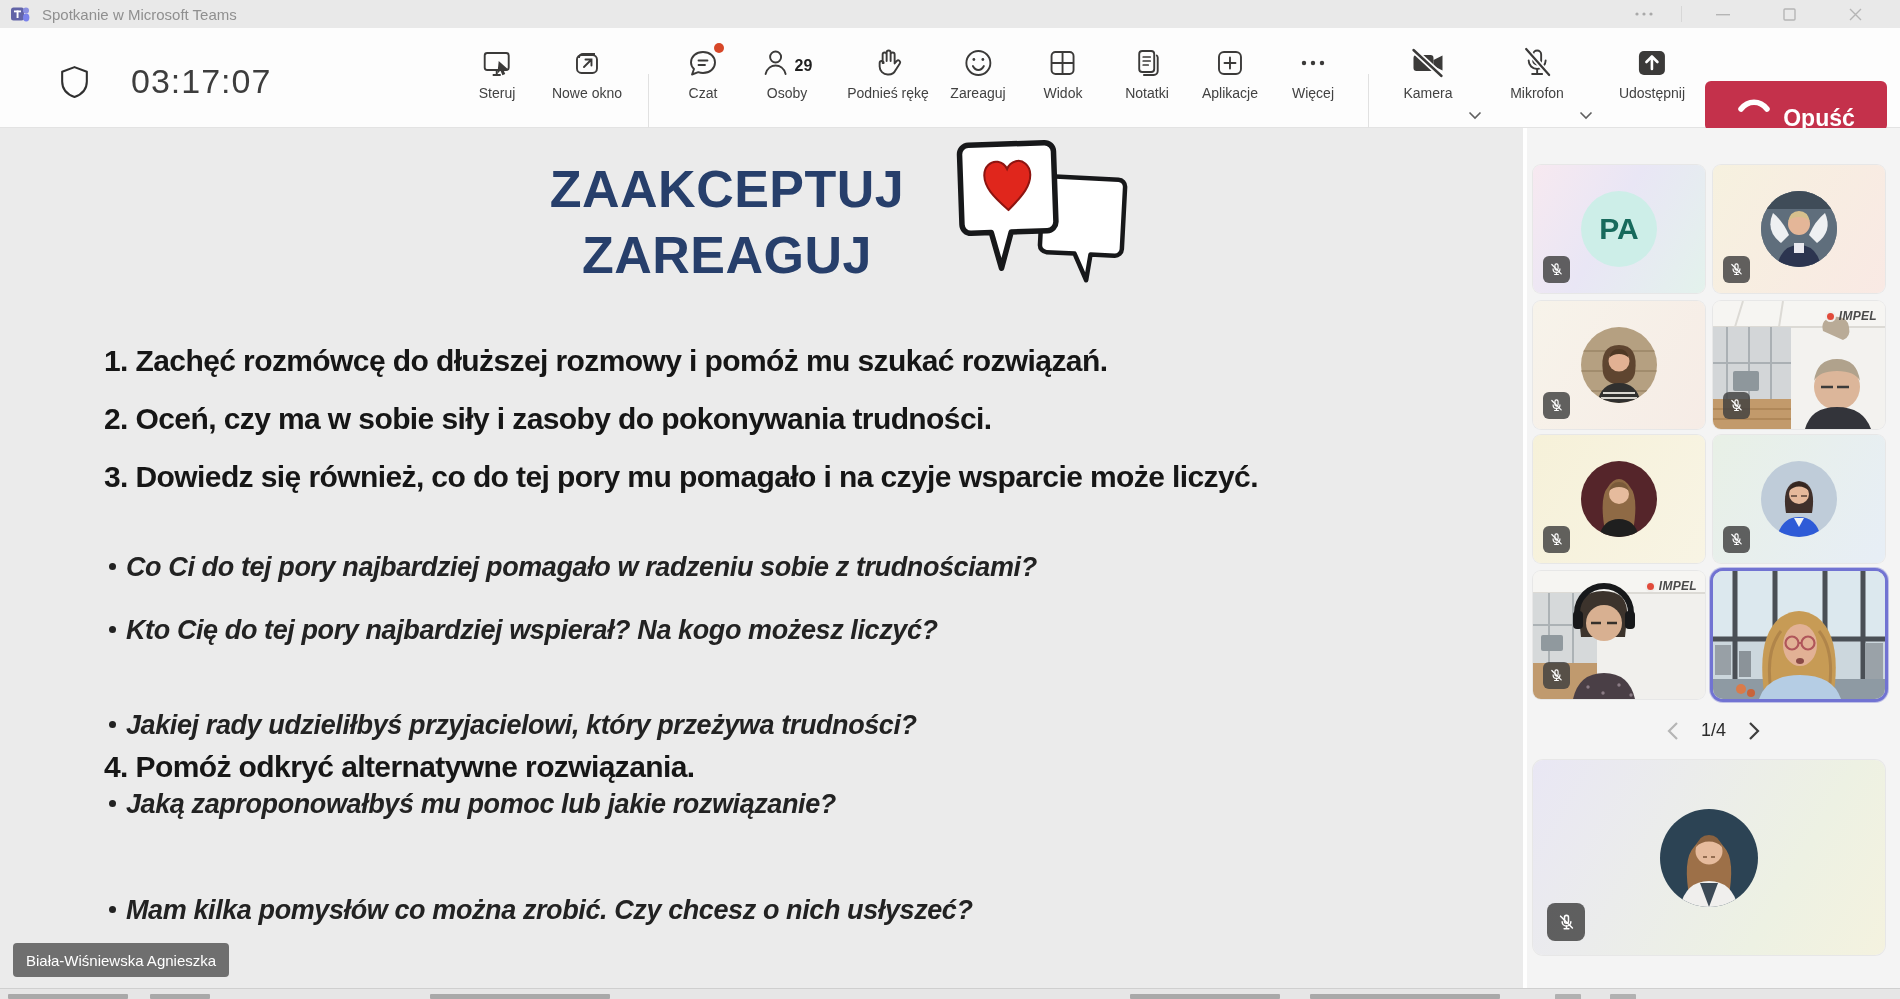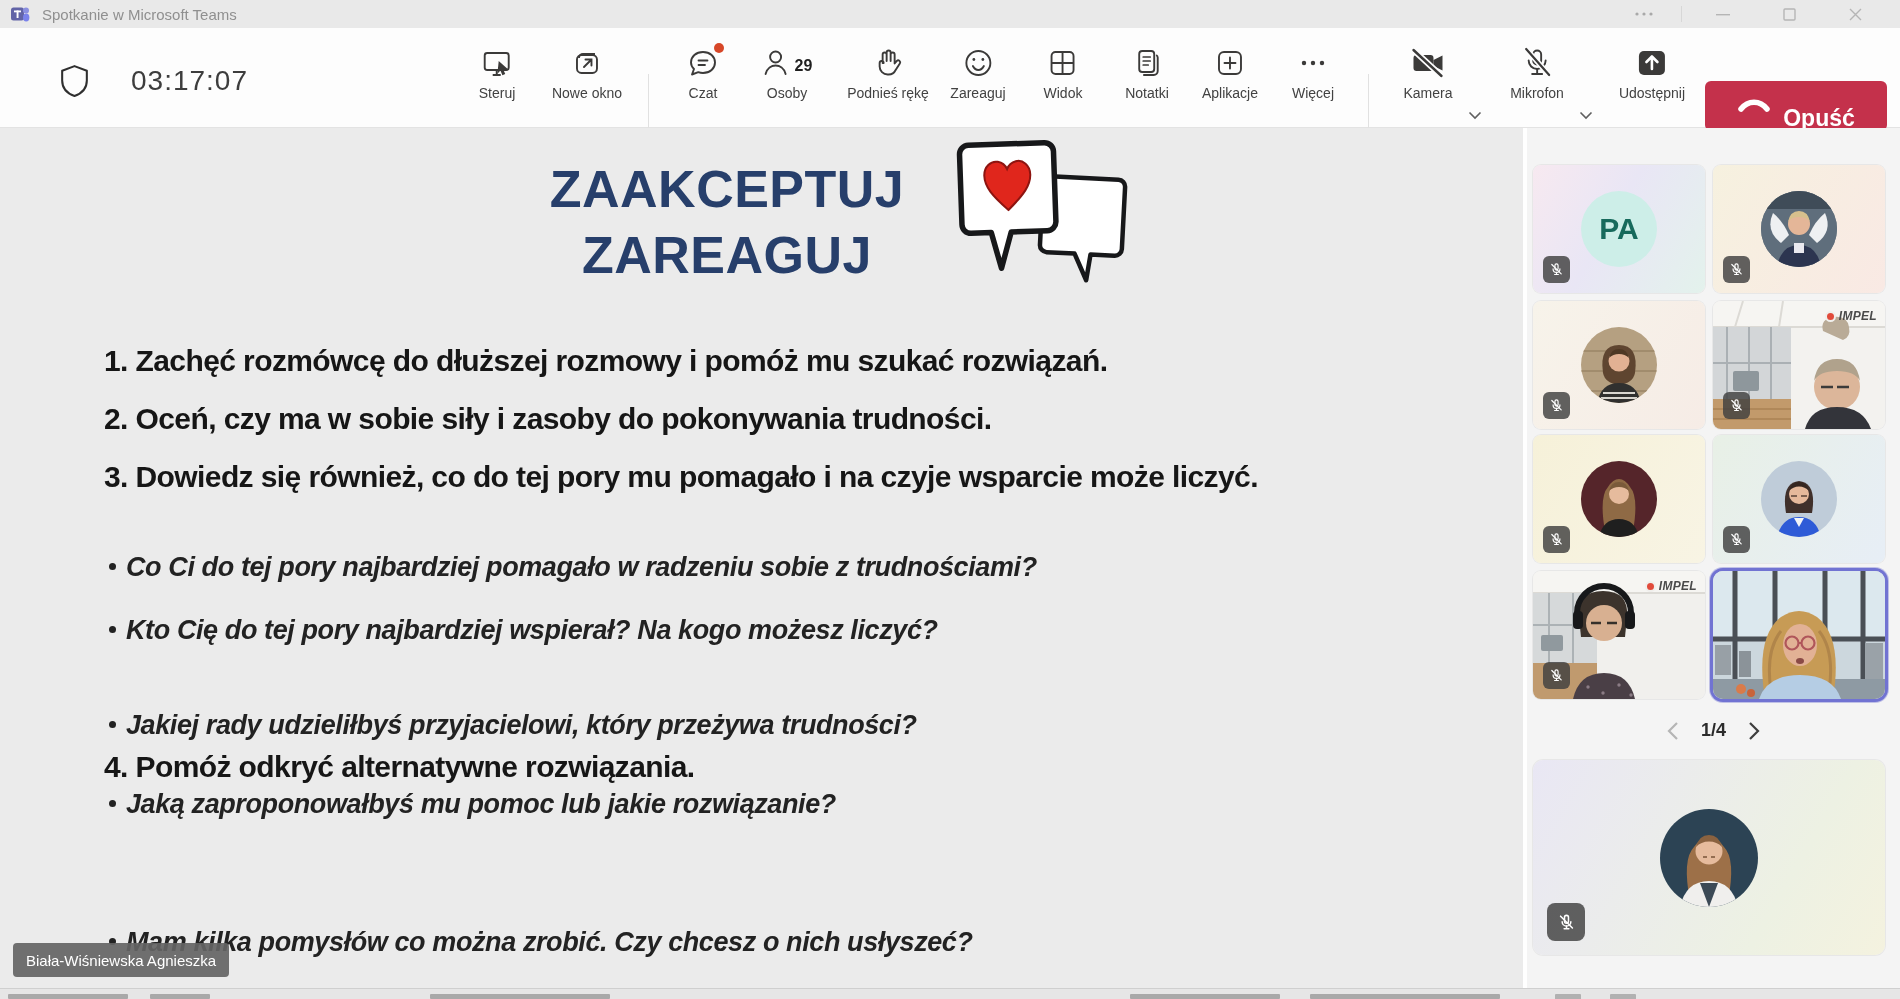--- a/index.html
+++ b/index.html
@@ -17,21 +17,21 @@
   .wc-dots{left:1622px;width:44px;}
   .wc-div{position:absolute;left:1681px;top:6px;width:1px;height:16px;background:#d7d7d7;}
   .wc-min{left:1700px;width:46px;}
   .wc-max{left:1766px;width:46px;}
   .wc-close{left:1832px;width:46px;}
 
   
   .toolbar{position:absolute;left:0;top:28px;width:1900px;height:100px;background:#fdfdfd;
            border-bottom:1px solid #e3e3e3;}
   .timer-wrap{position:absolute;left:56px;top:34px;display:flex;align-items:center;gap:38px;}
-  .timer-text{font-size:28px;color:#3d3d3d;letter-spacing:1px;}
+  .timer-text{font-size:34px;color:#3d3d3d;letter-spacing:1px;}
   .tbtn{position:absolute;top:18px;transform:translateX(-50%);display:flex;flex-direction:column;
         align-items:center;cursor:pointer;}
   .tbtn .lab{margin-top:5px;font-size:14px;color:#424242;white-space:nowrap;}
   .icon-row{position:relative;display:flex;align-items:flex-start;}
   .count{font-size:16px;font-weight:700;color:#1f1f1f;margin-left:3px;margin-top:11px;}
   .vdiv{position:absolute;top:46px;width:1px;height:62px;background:#e1e1e1;}
   .chev{position:absolute;top:78px;cursor:pointer;}
   .leave-btn{position:absolute;left:1705px;top:53px;width:182px;height:50px;border-radius:6px;
              display:flex;align-items:center;justify-content:center;gap:12px;cursor:pointer;}
   .leave-btn .lab{color:#fff;font-size:23px;font-weight:700;margin-top:24px;}
@@ -62,21 +62,21 @@
   .initials{display:flex;align-items:center;justify-content:center;width:100%;height:100%;
             font-size:30px;font-weight:600;color:#176a5c;}
   .mic-badge{position:absolute;left:10px;bottom:10px;width:27px;height:27px;border-radius:6px;
              background:rgba(63,63,63,0.82);display:flex;align-items:center;justify-content:center;}
   .mic-badge.big{width:38px;height:38px;border-radius:8px;left:14px;bottom:14px;}
   .impel-logo{position:absolute;right:8px;top:8px;display:flex;align-items:center;gap:3px;}
   .impel-dot{width:11px;height:11px;border-radius:50%;background:#e14b3b;border:2px solid #f0efec;}
   .impel-text{font-size:12px;font-weight:700;font-style:italic;color:#4a4a4a;letter-spacing:0.3px;}
   .pagination{position:absolute;left:0;top:592px;width:373px;display:flex;align-items:center;
               justify-content:center;gap:22px;}
-  .pag-text{font-size:18px;color:#2b2b2b;font-weight:bold;}
+  .pag-text{font-size:18px;color:#2b2b2b;}
   .pag-btn{cursor:pointer;display:flex;}
   .spotlight{position:absolute;left:6px;top:632px;width:352px;height:195px;border-radius:10px;
              overflow:hidden;box-shadow:0 0 0 1px rgba(0,0,0,0.05);cursor:pointer;}
 
   
   .bottom-strip{position:absolute;left:0;top:988px;width:1900px;height:11px;background:#e6e6e6;
                 border-top:1px solid #cfcfcf;}
   .smudge{position:absolute;top:5px;height:5px;background:#8e8e8e;opacity:.7;border-radius:1px;}
 </style>
 </head>
@@ -290,21 +290,21 @@
     </svg>
 
     <div class="s-item numbered" style="top:214px">1. Zachęć rozmówcę do dłuższej rozmowy i pomóż mu szukać rozwiązań.</div>
     <div class="s-item numbered" style="top:272px">2. Oceń, czy ma w sobie siły i zasoby do pokonywania trudności.</div>
     <div class="s-item numbered" style="top:330px">3. Dowiedz się również, co do tej pory mu pomagało i na czyje wsparcie może liczyć.</div>
     <div class="s-item bullet" style="top:424px">Co Ci do tej pory najbardziej pomagało w radzeniu sobie z trudnościami?</div>
     <div class="s-item bullet" style="top:456px">Kto Cię do tej pory najbardziej wspierał? Na kogo możesz liczyć?</div>
     <div class="s-item bullet" style="top:520px">Jakiej rady udzieliłbyś przyjacielowi, który przeżywa trudności?</div>
     <div class="s-item bullet" style="top:568px">Jaką zaproponowałbyś mu pomoc lub jakie rozwiązanie?</div>
     <div class="s-item numbered" style="top:620px">4. Pomóż odkryć alternatywne rozwiązania.</div>
-    <div class="s-item bullet" style="top:675px">Mam kilka pomysłów co można zrobić. Czy chcesz o nich usłyszeć?</div>
+    <div class="s-item bullet" style="top:643px">Mam kilka pomysłów co można zrobić. Czy chcesz o nich usłyszeć?</div>
 
     <div class="presenter-pill">Biała-Wiśniewska Agnieszka</div>
   </div>
 
   <div class="sb-divider"></div>
   <div class="sidebar">
 
     <div class="tile" style="left:6px;top:37px;background:linear-gradient(120deg,#f7e9f0 0%,#e9e6f5 45%,#e3f2ec 100%)">
       <div class="avatar-circle" style="width:76px;height:76px;background:#cdeee8;text-align:right;">
         <span class="initials">PA</span>

